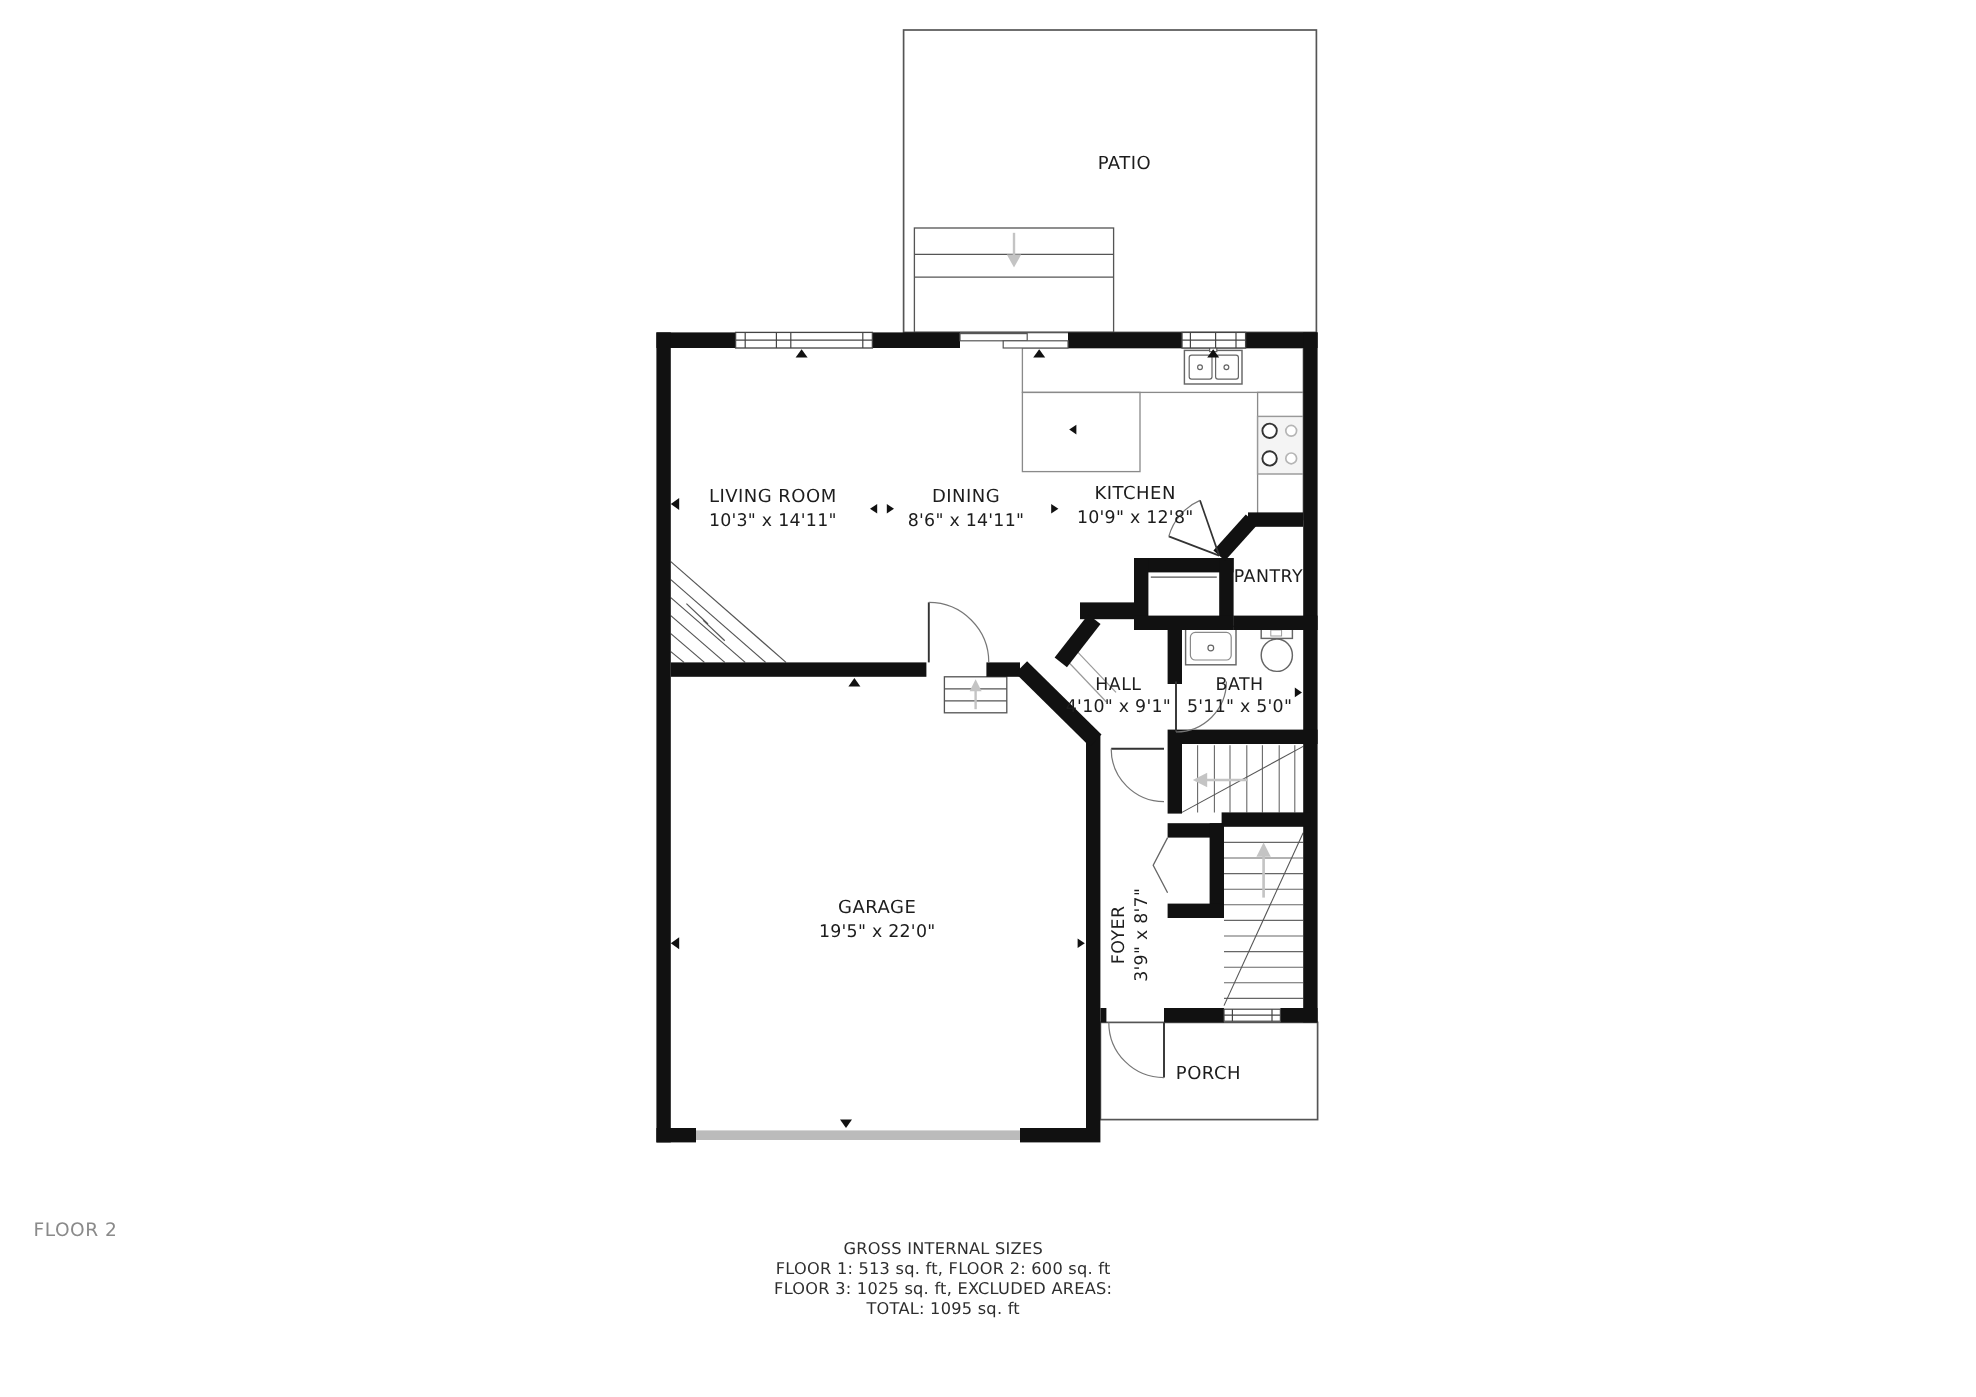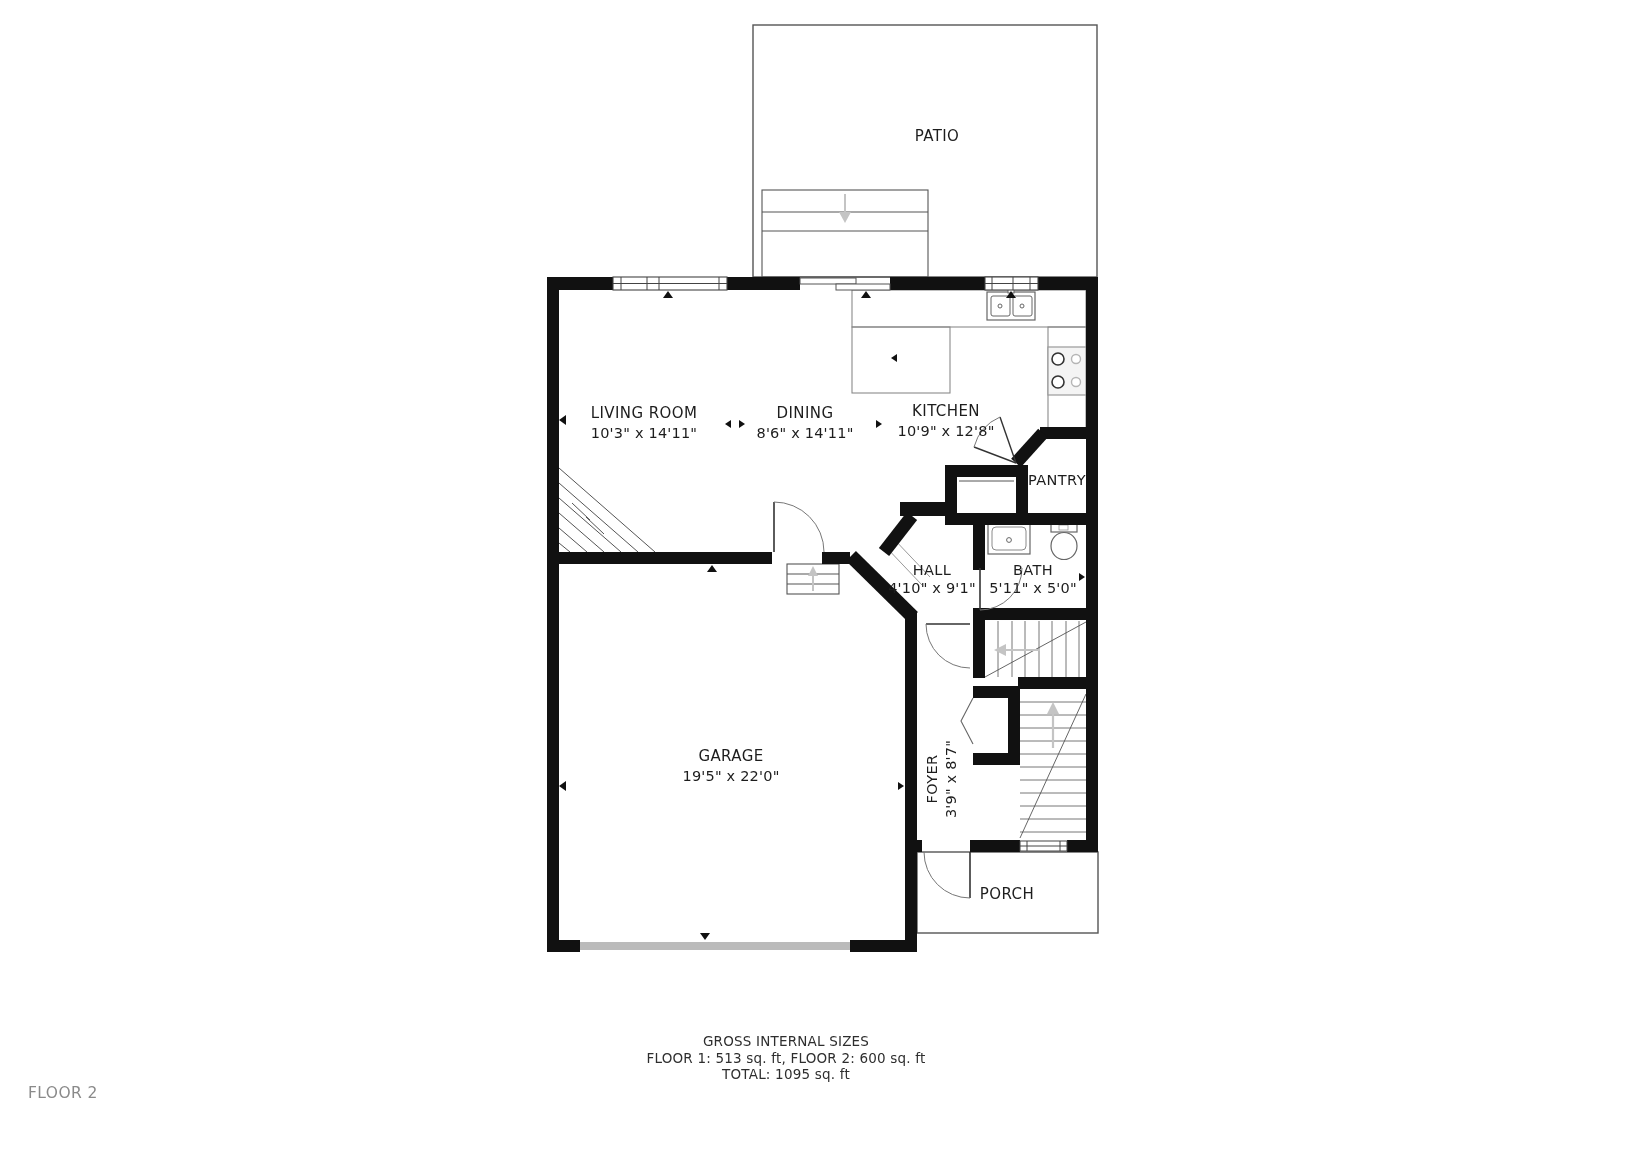--- a/index.html
+++ b/index.html
@@ -290,24 +290,25 @@
     <text class="room-dims" x="0" y="12">3'9" x 8'7"</text>
   </g>
   <g text-anchor="middle">
     <text class="room-name" x="1007" y="899">PORCH</text>
   </g>
 </svg>
 
   <div class="footer" style="left:500px;top:1033px;width:572px">
     <div>GROSS INTERNAL SIZES</div>
     <div>FLOOR 1: 513 sq. ft, FLOOR 2: 600 sq. ft</div>
+    <div>FLOOR 3: 1025 sq. ft, EXCLUDED AREAS:</div>
     <div>TOTAL: 1095 sq. ft</div>
   </div>
 
-  <div class="floor-label" style="left:28px;top:1084px">FLOOR 2</div>
+  <div class="floor-label" style="left:28px;top:1016px">FLOOR 2</div>
 
   <div class="brand" style="left:1345px;top:1082px">
     <svg width="48" height="46" viewBox="0 0 46 44">
       <polygon points="8,12 13,5 43,5 38,12" fill="#9b9b9b"></polygon>
       <polygon points="38,12 43,5 43,33 38,40" fill="#6f6f6f"></polygon>
       <path d="M8,12 H18 L23,19 L28,12 H38 V40 H30 V25 L23,32 L16,25 V40 H8 Z" fill="#1a1a1a"></path>
     </svg>
     <span class="brand-text">Matterport</span>
   </div>
 

